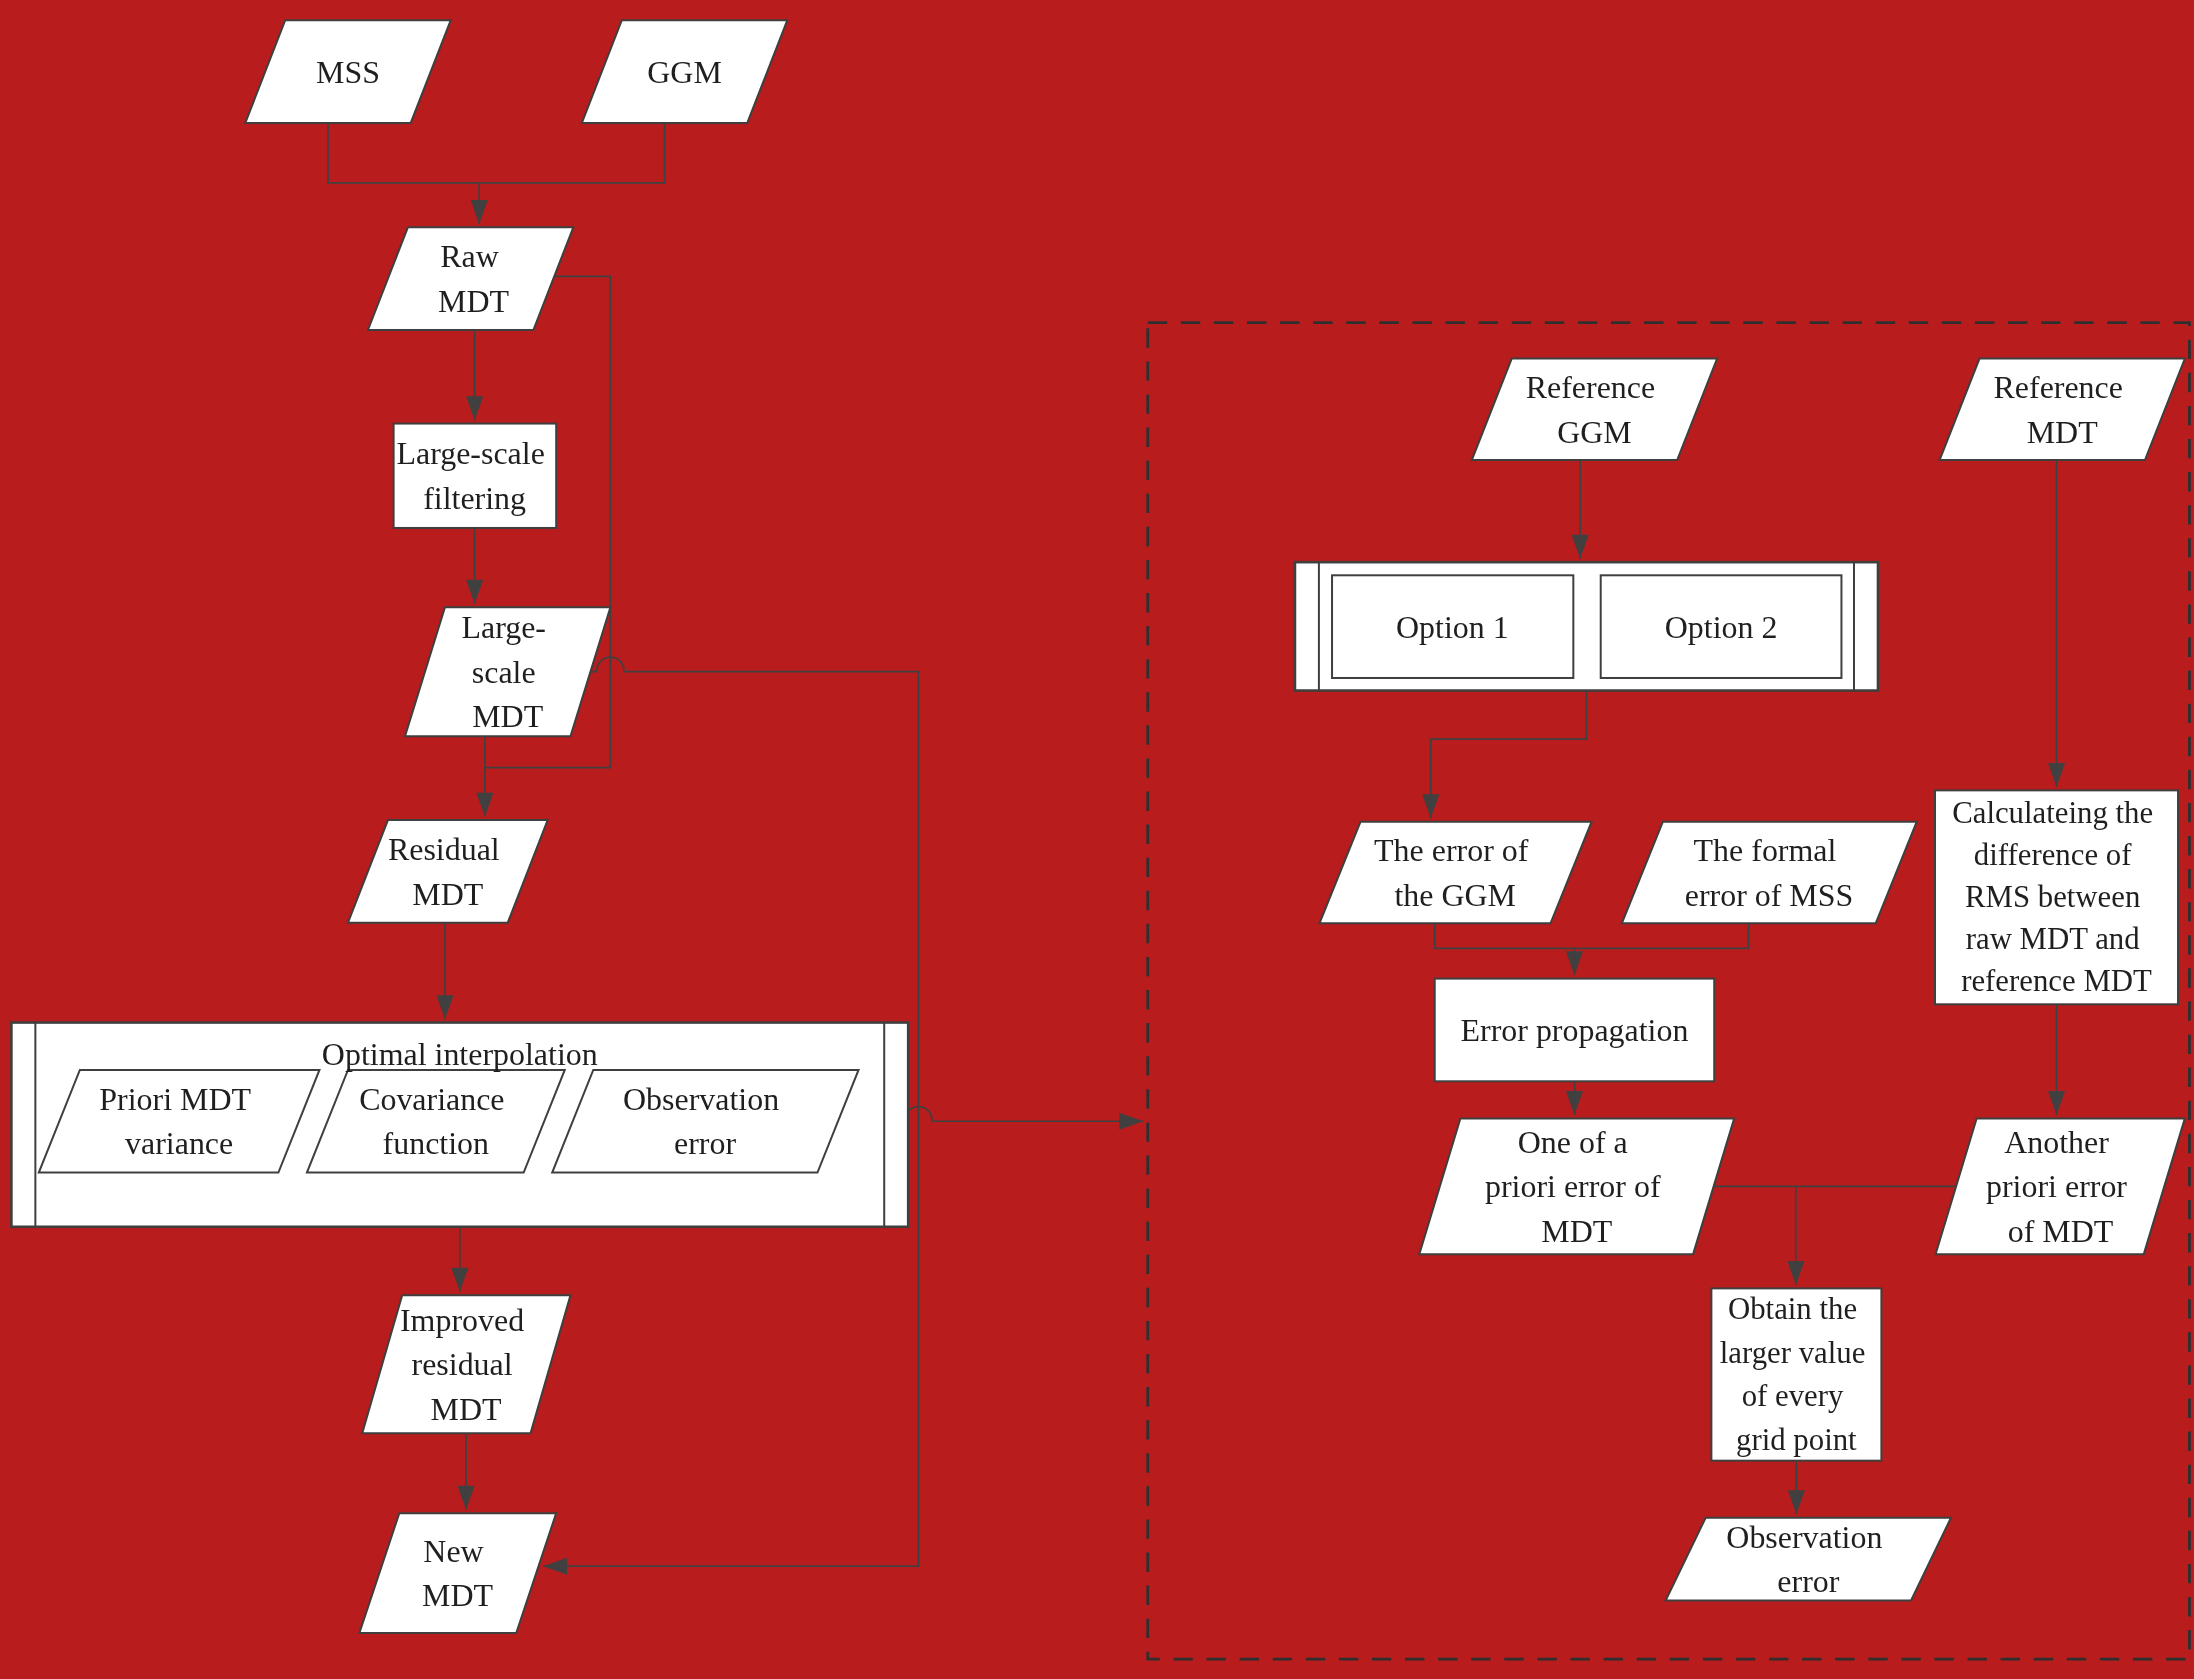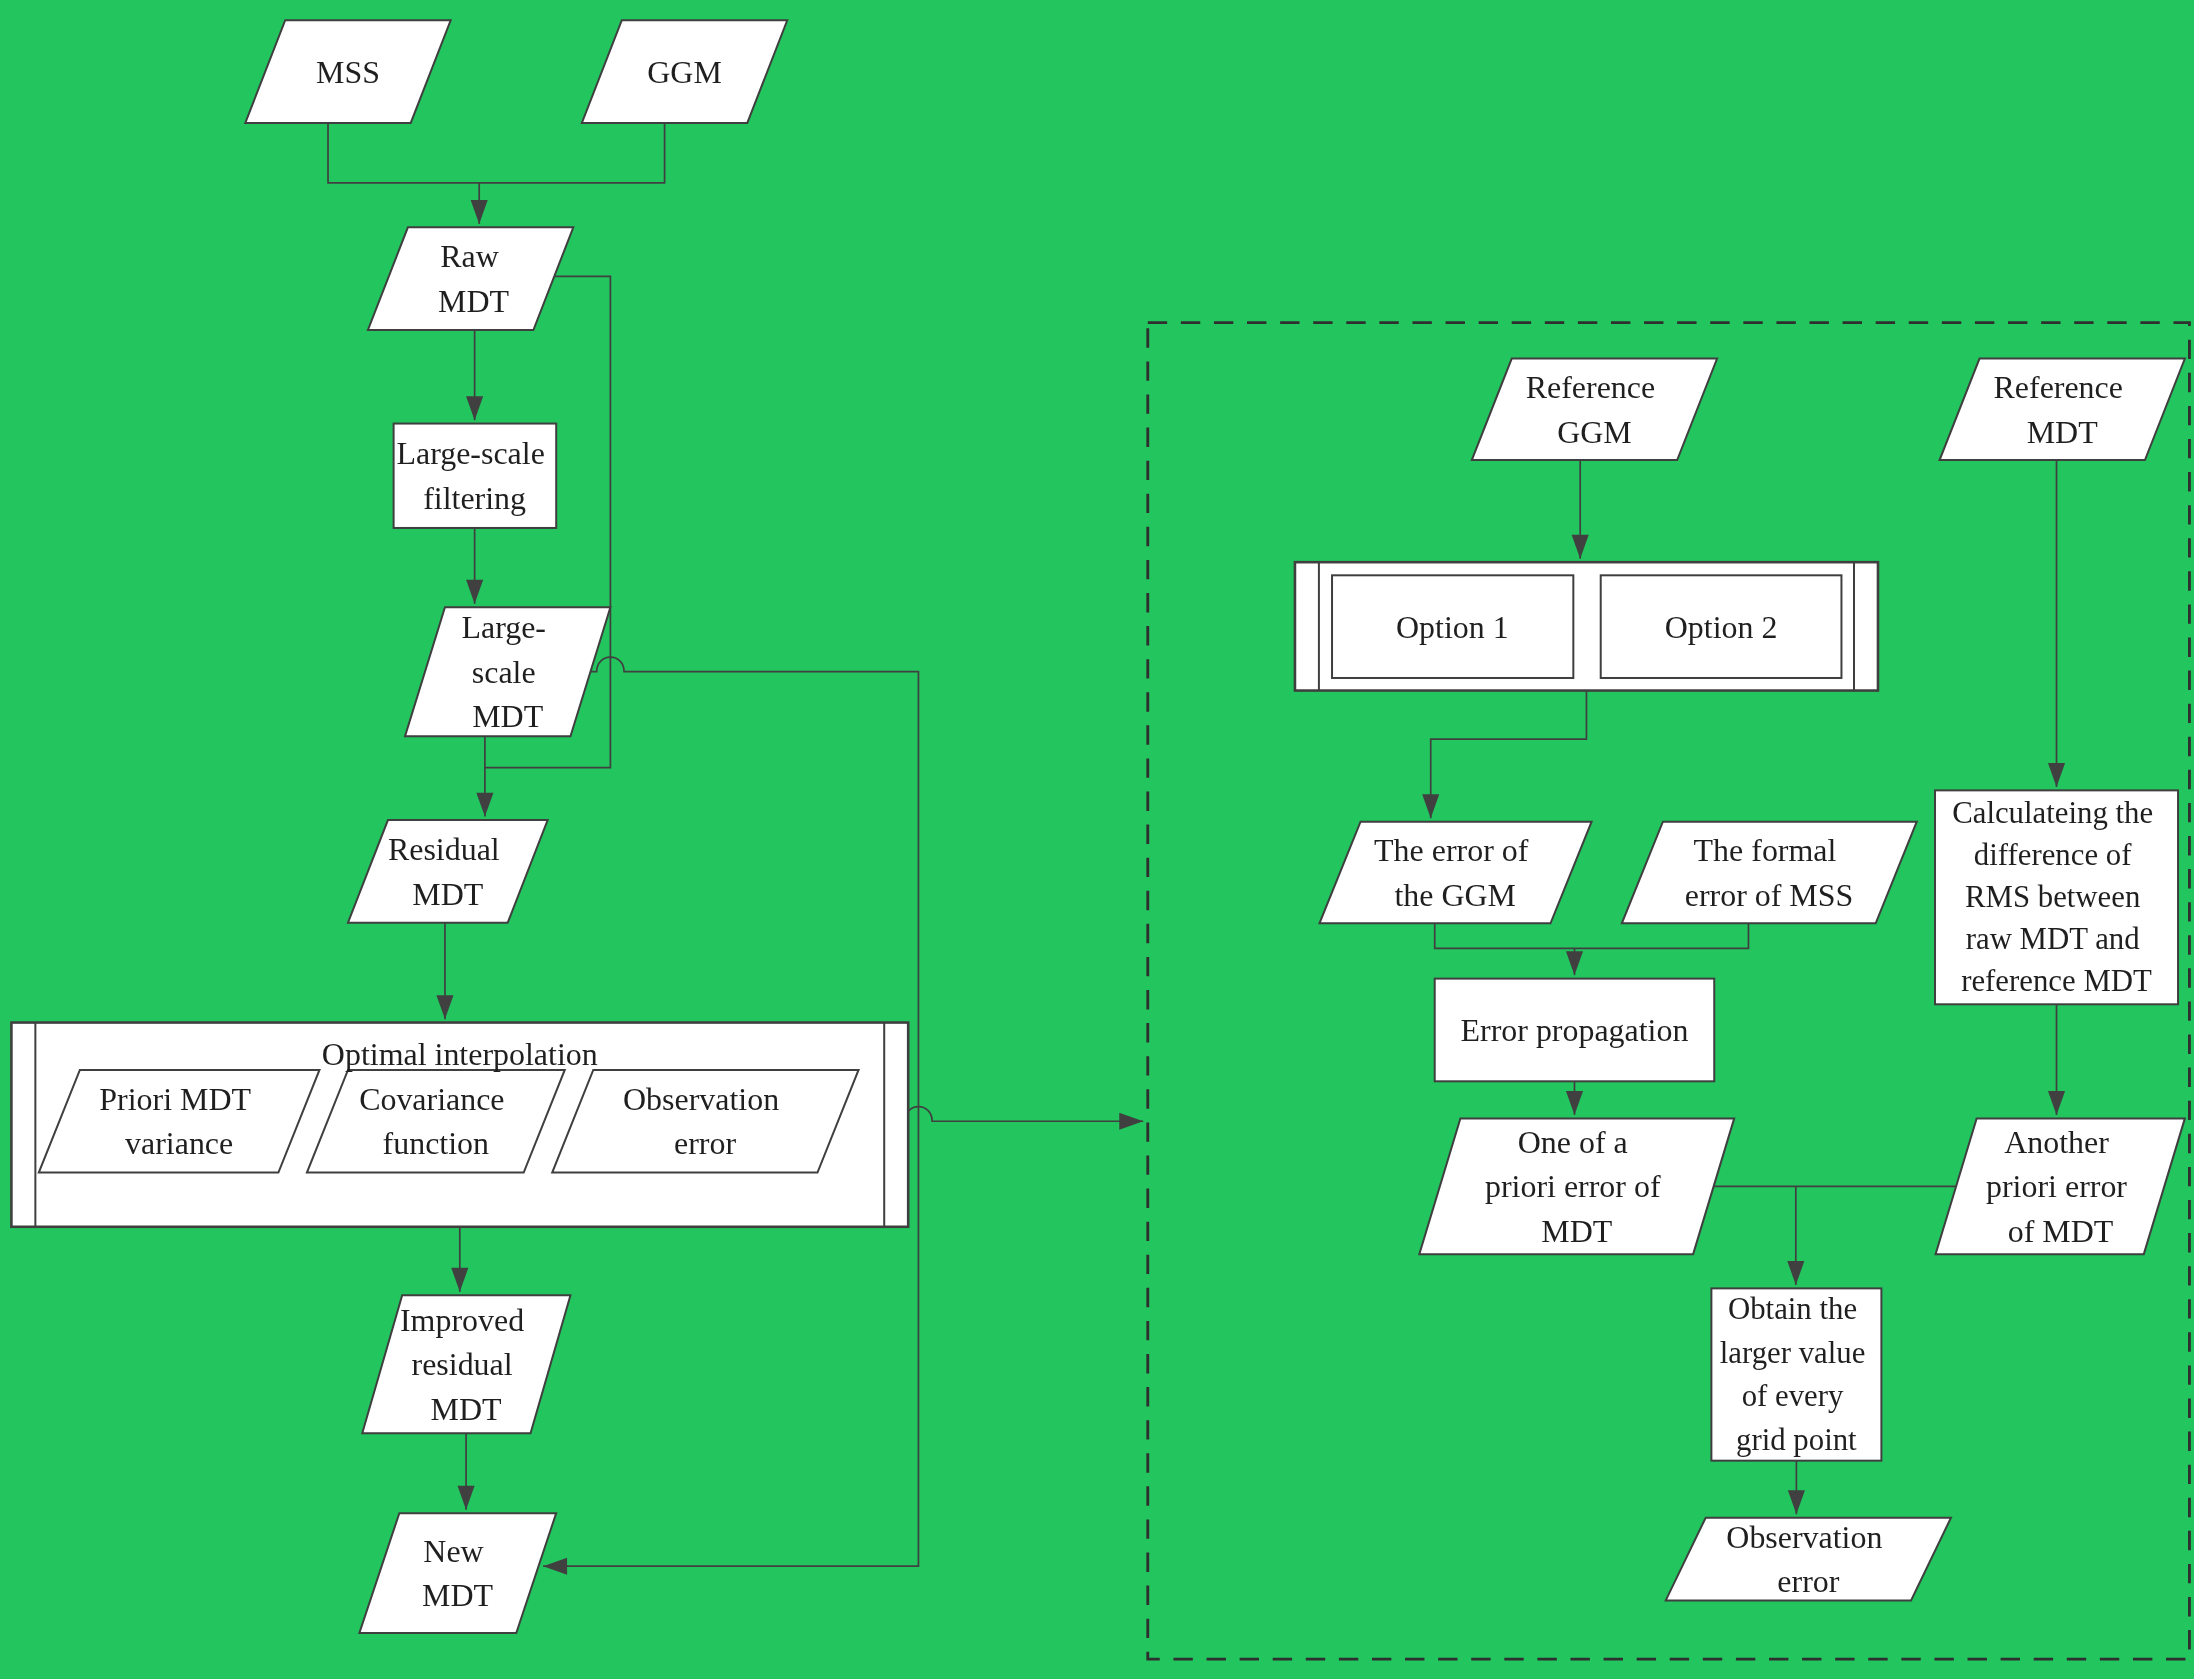--- a/index.html
+++ b/index.html
@@ -4,21 +4,21 @@
 <style>
   html, body {
     margin: 0;
     padding: 0;
     background: #ffffff;
   }
   .canvas {
     position: relative;
     width: 2194px;
     height: 1680px;
-    background: #22c55e;
+    background: #b91c1c;
     font-family: "Liberation Serif", "DejaVu Serif", serif;
   }
   svg { display: block; }
   .shape {
     fill: #ffffff;
     stroke: #3f3f3f;
     stroke-width: 3.5;
   }
   .thick {
     stroke-width: 4.5;

